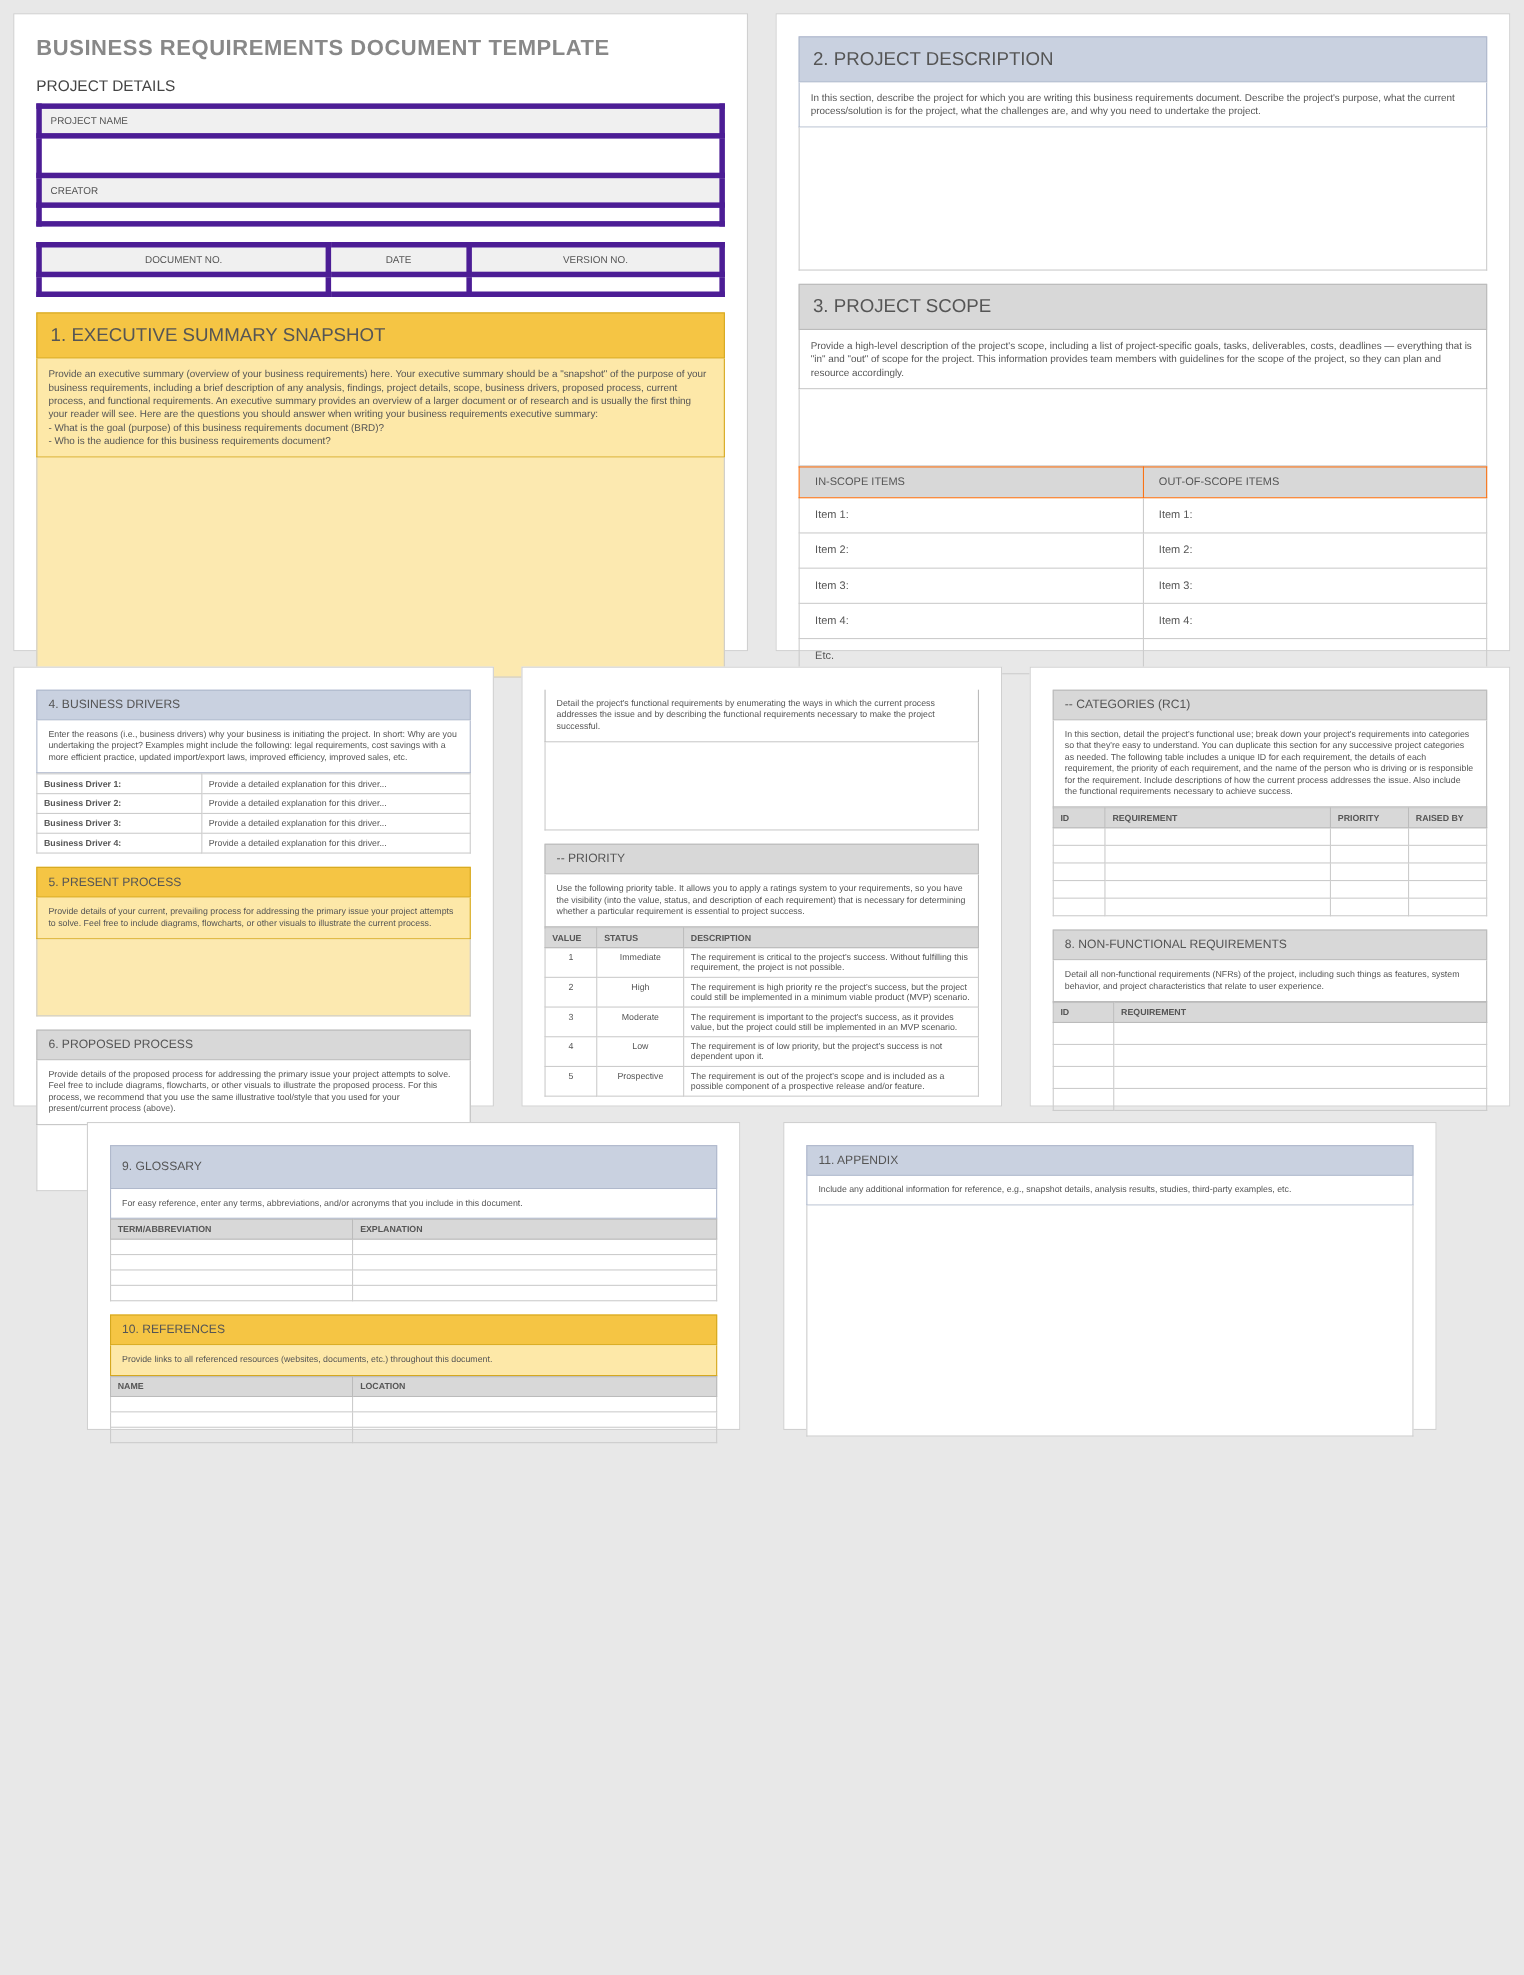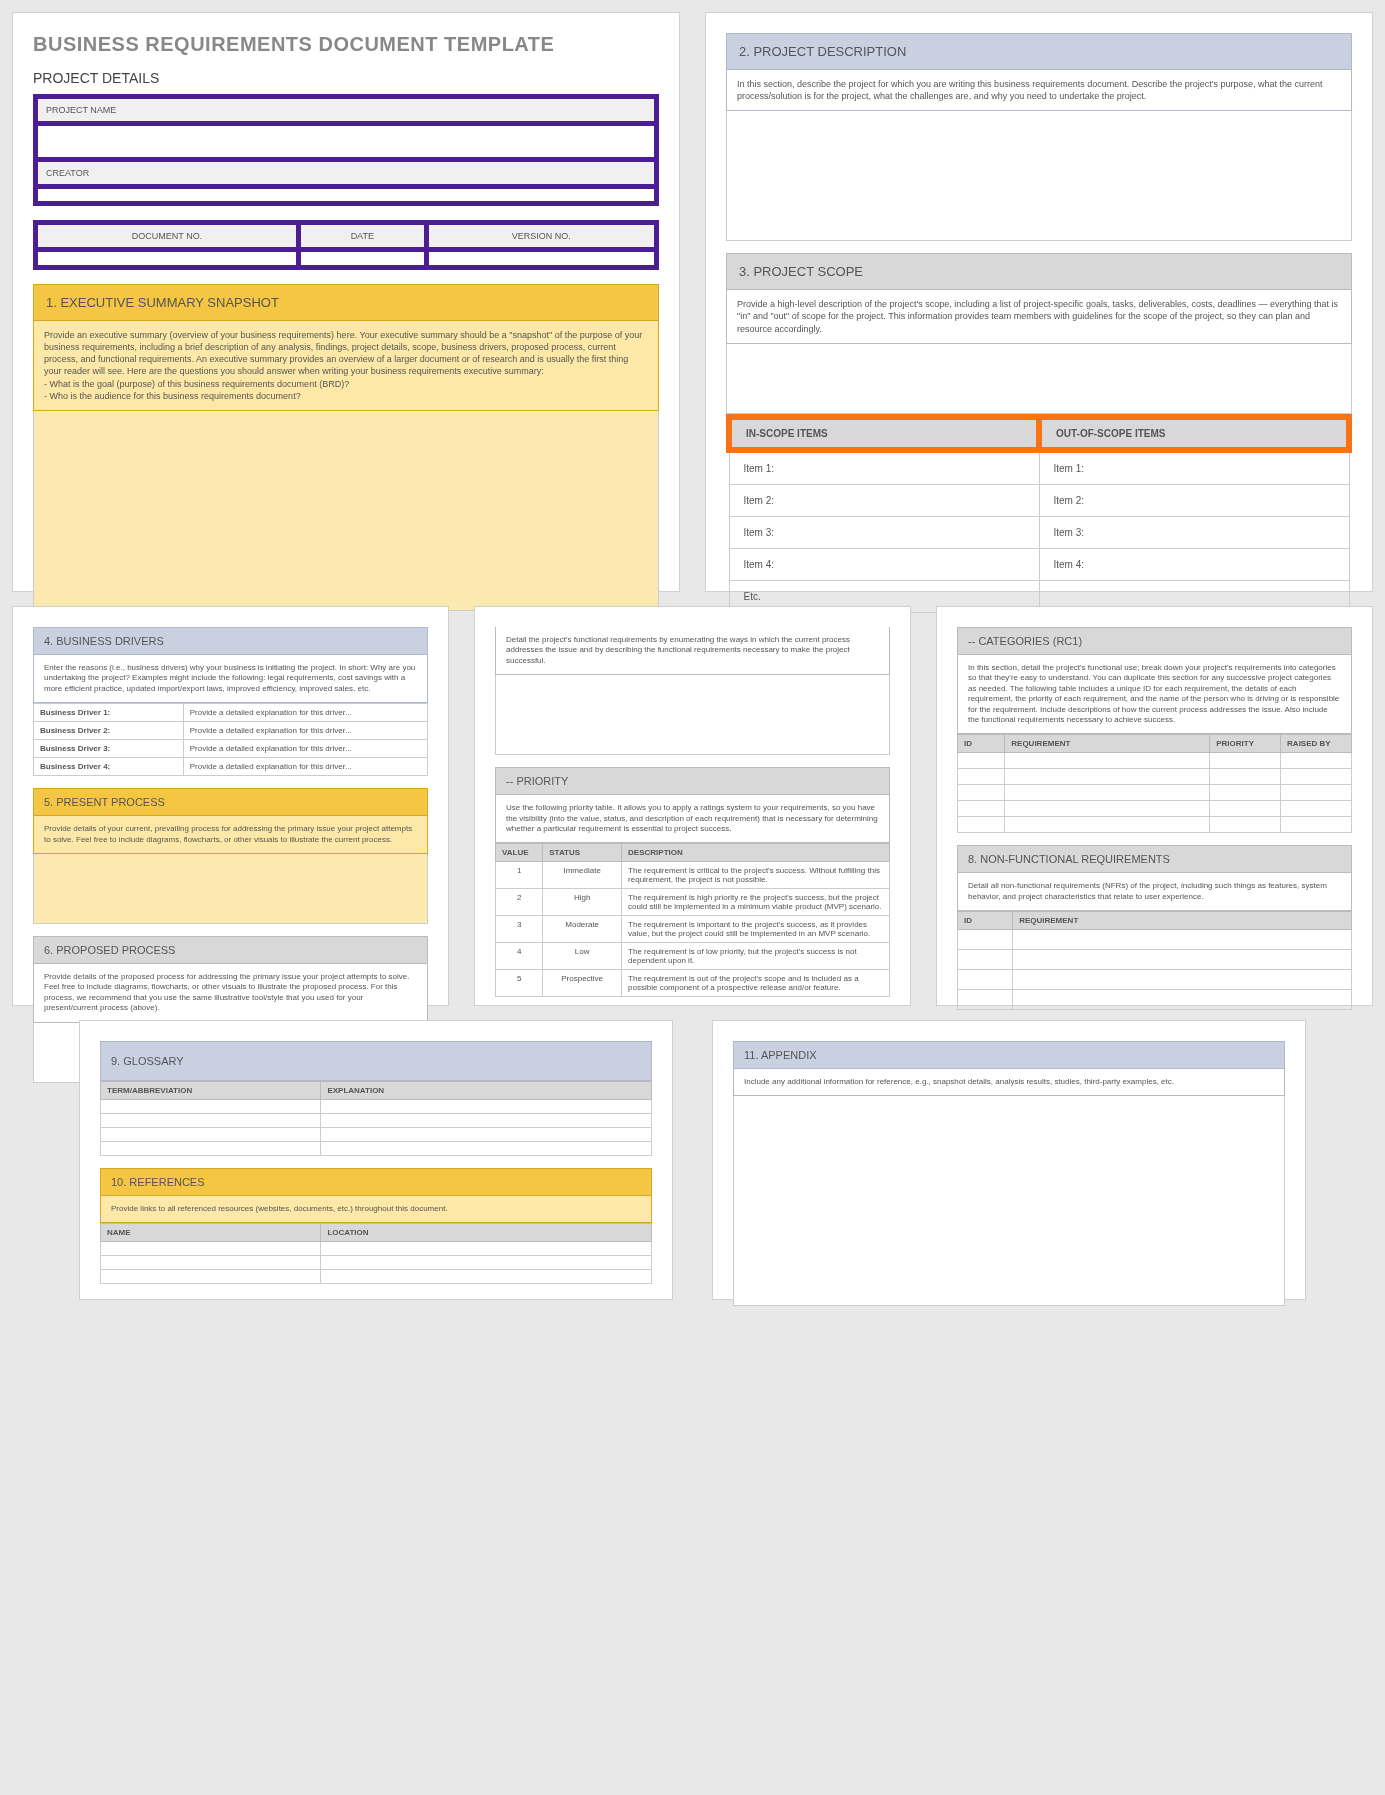--- a/index.html
+++ b/index.html
@@ -10,31 +10,31 @@
 .p1,.p2{width:672px;height:580px}
 .p3,.p4,.p5{width:445px;height:400px}
 .p6,.p7{width:594px;height:280px;margin:0 7px}
 .row3{justify-content:center}
 h1{font-size:20px;color:#888;font-weight:700;letter-spacing:.5px;margin-bottom:14px;font-family:'Century Gothic',Arial,sans-serif}
 h2{font-size:14px;color:#444;font-weight:400;margin-bottom:8px;font-family:'Century Gothic',Arial,sans-serif}
 .tbl{width:100%;border-collapse:collapse;margin-bottom:14px}
 .tbl td,.tbl th{border:5px solid #4c1d95;padding:6px 8px;font-size:9px;text-align:left;font-weight:400}
 .tbl th{background:#f0f0f0;font-weight:400;color:#555}
 .tbl .thc{text-align:center}
-.hdrbar{padding:10px 12px;font-size:13px;font-family:'Century Gothic',Arial,sans-serif;font-weight:400;color:#555}
+.hdrbar{padding:10px 12px;font-size:17px;font-family:'Century Gothic',Arial,sans-serif;font-weight:400;color:#555}
 .yellow{background:#f5c544;border:1px solid #d5a820}
 .yellow-lt{background:#fde8a8;border:1px solid #d5a820;border-top:none;padding:8px 10px;font-size:9px;line-height:1.35}
 .blue{background:#c9d1e0;border:1px solid #b0b9cc}
 .blue-lt{background:#fff;border:1px solid #b0b9cc;border-top:none;padding:8px 10px;font-size:9px;line-height:1.35}
 .grey{background:#d8d8d8;border:1px solid #bbb}
 .grey-lt{background:#fff;border:1px solid #bbb;border-top:none;padding:8px 10px;font-size:9px;line-height:1.35}
 .section{margin-bottom:12px}
 .body-area{border:1px solid #ccc;border-top:none;background:#fff}
 .scope-tbl{width:100%;border-collapse:collapse}
-.scope-tbl th{background:#d8d8d8;border:6px solid #f97316;padding:8px 14px;font-size:10px;font-weight:700;text-align:left}
+.scope-tbl th{background:#d8d8d8;border:1px solid #f97316;padding:8px 14px;font-size:10px;font-weight:400;text-align:left}
 .scope-tbl td{border:1px solid #ccc;padding:10px 14px;font-size:10px}
 .small-tbl{width:100%;border-collapse:collapse}
 .small-tbl th{background:#d8d8d8;border:1px solid #bbb;padding:4px 6px;font-size:8px;font-weight:700;text-align:left}
 .small-tbl td{border:1px solid #ccc;padding:4px 6px;font-size:8px;vertical-align:top}
 .small-tbl .c{text-align:center}
 .driv-tbl{width:100%;border-collapse:collapse}
 .driv-tbl td{border:1px solid #ccc;padding:4px 6px;font-size:8px}
 .driv-tbl td:first-child{font-weight:700;width:38%}
 .tiny{font-size:8px;line-height:1.3}
 </style>
@@ -286,20 +286,21 @@
   </tbody>
           </table>
  </div>
 </div>
 </div>
 
 <div class="row row3">
 <div class="page p6">
  <div class="section">
   <div class="hdrbar blue" style="font-size:11px;padding:13px 10px">9. GLOSSARY</div>
+  <div class="blue-lt tiny">For easy reference, enter any terms, abbreviations, and/or acronyms that you include in this document.</div>
   <table class="small-tbl">
    <tbody>
               <tr>
                 <th style="width:40%">TERM/ABBREVIATION</th>
                 <th>EXPLANATION</th>
               </tr>
    <tr>
                 <td style="height:14px"></td>
                 <td></td>
               </tr>

